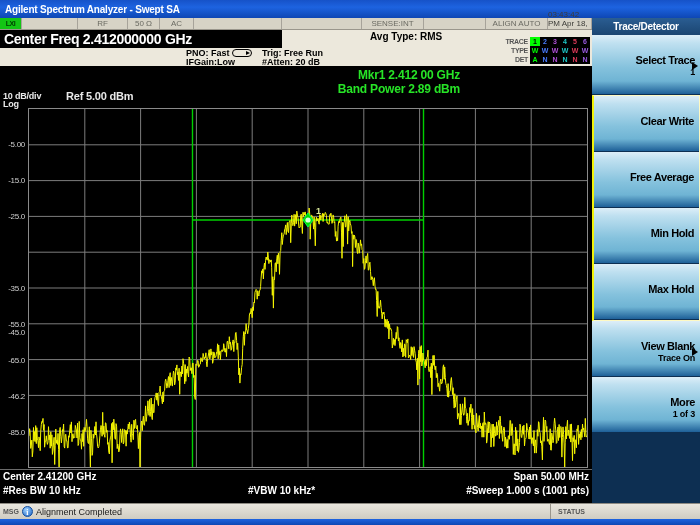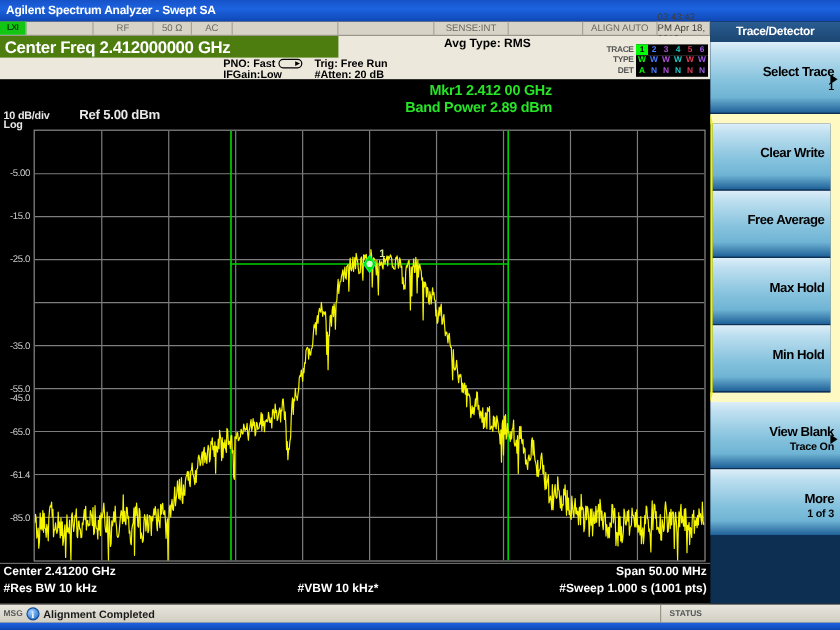--- a/index.html
+++ b/index.html
@@ -45,21 +45,21 @@
   .c-align { width:62px; }
   .c-time { flex:1; justify-content:center; color:#3c3c38; }
 
   
   .settings {
     position:absolute; left:0; top:30px; width:592px; height:36px;
     background:#ece8dc; color:#000;
   }
   .centerfreq {
     position:absolute; left:0; top:0; width:282px; height:18px;
-    background:#4d7c0f; color:#fff; font-size:14px; font-weight:bold;
+    background:#000000; color:#fff; font-size:14px; font-weight:bold;
     display:flex; align-items:center; padding-left:4px; letter-spacing:-0.3px;
   }
   .avgtype {
     position:absolute; left:370px; top:1px; font-size:10px; font-weight:bold;
   }
   .pno  { position:absolute; left:186px; top:18px; font-size:9px; font-weight:bold; }
   .ifg  { position:absolute; left:186px; top:27px; font-size:9px; font-weight:bold; }
   .pnoarrow {
     position:absolute; left:232px; top:19px; width:20px; height:8px;
     border:1px solid #000; border-radius:5px; background:#ece8dc;
@@ -132,21 +132,21 @@
     display:flex; align-items:center; font-size:9px; color:#1a1a1a;
   }
   .msgtag { font-size:7px; color:#555; padding:0 3px; font-weight:bold; }
   .infoicon {
     width:11px; height:11px; border-radius:50%;
     background:radial-gradient(circle at 35% 30%,#9fd2ff,#1b63c4);
     color:#fff; font-size:8px; font-weight:bold; text-align:center;
     line-height:11px; border:1px solid #0d4a9c; margin-right:3px;
     font-family:"Liberation Serif", serif;
   }
-  .msgtext { flex:1;font-weight:bold; }
+  .msgtext { flex:1; }
   .statuscell {
     width:150px; border-left:1px solid #9a968c; height:100%;
     display:flex; align-items:center; padding-left:4px;
   }
   .bottomrule{
     position:absolute; left:0; top:519px; width:700px; height:6px;
     background:linear-gradient(to bottom,#1d63e0,#0e47b4);
   }
 
   
@@ -155,21 +155,21 @@
     background:#0d2f52;
   }
   .softtitle {
     height:17px; background:linear-gradient(to bottom,#2a5d92,#1b4571);
     color:#fff; font-size:10px; font-weight:bold;
     display:flex; align-items:center; justify-content:center;
     letter-spacing:-0.3px;
   }
   .skgroup { position:relative; }
   .skgroup.sel {
-    border:8px solid #fef9c3; border-left:2px solid #f2f20a;
+    border:1px solid #fef9c3; border-left:2px solid #f2f20a;
   }
   .softkey {
     position:relative; height:56px;
     background:linear-gradient(to bottom,#ddeef8 0%,#bfe0f0 14%,#85c2dd 55%,#6fb4d4 78%,#1e6098 100%);
     border-bottom:1px solid #0d2f52;
     color:#000; font-size:11px; font-weight:bold;
   }
   .skmain {
     position:absolute; right:5px; top:19px; text-align:right;
     letter-spacing:-0.4px; line-height:12px;padding-left:14px;
@@ -264,21 +264,21 @@
   <div class="glab ref">Ref 5.00 dBm</div>
 
   <div class="ylabels" id="ylabels">
       <span style="top: 36px; text-align: center;">-5.00</span>
       <span style="top: 72px;">-15.0</span>
       <span style="top: 108px;">-25.0</span>
       <span style="top: 144px; margin-top: 36px;">-35.0</span>
       <span style="top: 180px; margin-top: 44px;">-45.0</span>
       <span style="top: 216px;">-55.0</span>
       <span style="top: 252px;">-65.0</span>
-      <span style="top: 288px;">-61.4</span>
+      <span style="top: 288px;">-46.2</span>
       <span style="top: 324px;">-85.0</span>
     </div>
 
   <div class="plot">
     <svg id="plotsvg" width="558" height="358" viewBox="0 0 558 358">
         <g>
           <line x1="55.8" y1="0" x2="55.8" y2="358" stroke="#7d7d7d" stroke-width="1"></line>
           <line x1="111.6" y1="0" x2="111.6" y2="358" stroke="#7d7d7d" stroke-width="1"></line>
           <line x1="167.4" y1="0" x2="167.4" y2="358" stroke="#7d7d7d" stroke-width="1"></line>
           <line x1="223.2" y1="0" x2="223.2" y2="358" stroke="#7d7d7d" stroke-width="1"></line>
@@ -339,24 +339,24 @@
           <div class="skarrow"></div>
         </div>
         <div class="skgroup sel">
           <div class="softkey">
             <div class="skmain">Clear Write</div>
           </div>
           <div class="softkey">
             <div class="skmain">Free Average</div>
           </div>
           <div class="softkey">
+            <div class="skmain">Min Hold</div>
+          </div>
+          <div class="softkey">
             <div class="skmain">Max Hold</div>
-          </div>
-          <div class="softkey">
-            <div class="skmain">Min Hold</div>
           </div>
         </div>
         <div class="softkey">
           <div class="skmain">View Blank</div>
           <div class="sksub">Trace On</div>
           <div class="skarrow"></div>
         </div>
         <div class="softkey">
           <div class="skmain">More</div>
           <div class="sksub">1 of 3</div>

